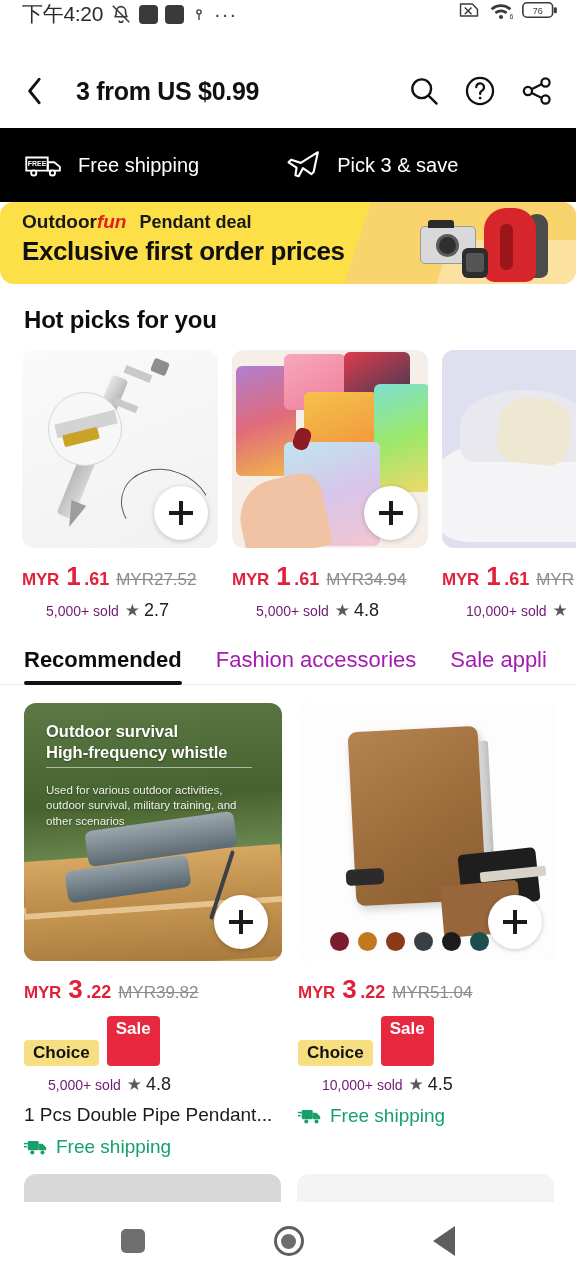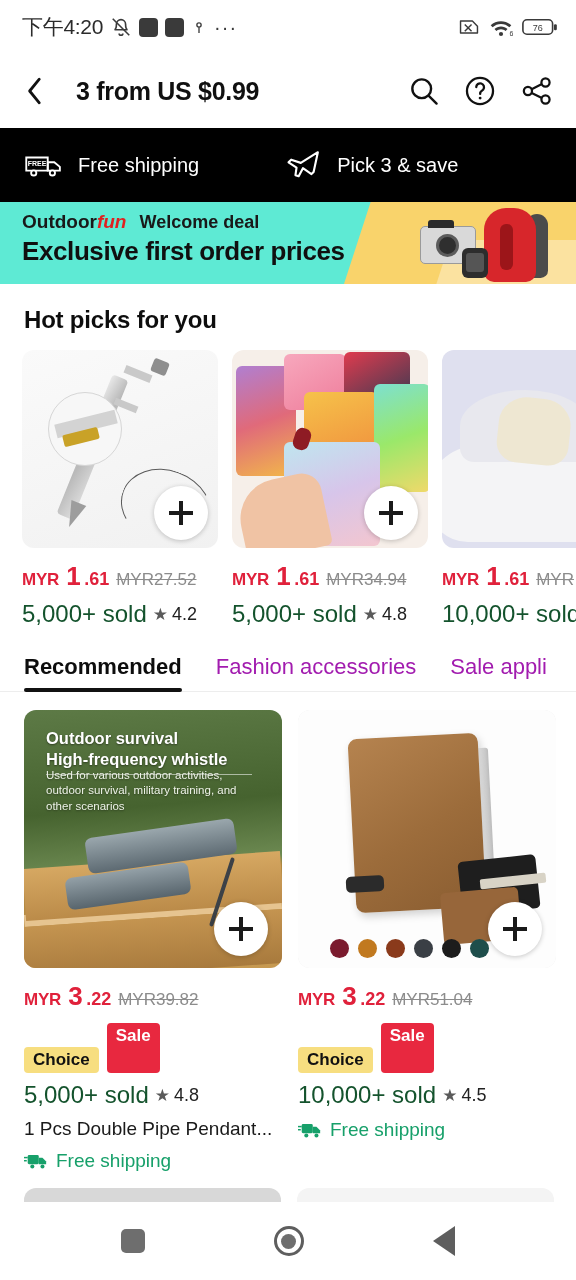--- a/index.html
+++ b/index.html
@@ -6,21 +6,21 @@
   html, body {
     width:576px; height:1280px;
     background:#ffffff;
     font-family:"Liberation Sans", sans-serif;
     overflow:hidden;
   }
   .phone { width:576px; height:1280px; position:relative; display:flex; flex-direction:column; background:#fff; }
 
   
   .statusbar {
-    height:54px; display:flex; align-items:center; justify-content:space-between;
+    height:54px; display:flex; align-items:flex-start; justify-content:space-between;
     padding:0 18px 0 22px; flex:0 0 54px; background:#fff;
   }
   .sb-left { display:flex; align-items:center; gap:7px; }
   .sb-time { font-size:21px; color:#2b2b2b; font-weight:400; letter-spacing:-0.3px; }
   .sb-right { display:flex; align-items:center; gap:9px; }
   .ic { display:inline-flex; align-items:center; justify-content:center; }
   .app-sq { width:19px; height:19px; background:#3a3a3a; border-radius:4px; }
   .dots { font-size:20px; color:#3a3a3a; letter-spacing:1px; line-height:10px; }
 
   
@@ -42,21 +42,22 @@
     color:#fff;
   }
   .benefit { display:flex; align-items:center; gap:14px; }
   .benefit:first-child { padding-left:24px; }
   .benefit:last-child { padding-left:86px; }
   .benefit-label { font-size:20px; color:#fff; }
 
   
   .promo {
     position:relative; height:82px; flex:0 0 82px; overflow:hidden;
-    background:#5eead4;
+    background:#fde047;
+    border-radius:14px;
   }
   .promo-shape1 {
     position:absolute; right:-10px; top:-30px; width:230px; height:150px;
     background:#F9D36B; transform:skewX(-18deg);
   }
   .promo-shape2 {
     position:absolute; right:-40px; top:38px; width:180px; height:90px;
     background:#FBE2A0; transform:skewX(-18deg);
   }
   .promo-text { position:relative; z-index:3; padding:9px 0 0 22px; }
@@ -99,21 +100,21 @@
   .plus-btn::before, .plus-btn::after { content:""; position:absolute; background:#1a1a1a; }
   .plus-btn::before { width:24px; height:3.2px; }
   .plus-btn::after { width:3.2px; height:24px; }
 
   .price-row { display:flex; align-items:baseline; gap:7px; padding-top:13px; white-space:nowrap; }
   .cur { color:#E0213B; font-size:17px; font-weight:bold; letter-spacing:-0.2px; }
   .amt-int { color:#E0213B; font-size:26px; font-weight:bold; letter-spacing:-0.5px; }
   .amt-dec { color:#E0213B; font-size:18px; font-weight:bold; margin-left:-3px; }
   .oldprice { color:#8c8c8c; font-size:17px; text-decoration:line-through; }
   .sold-row { display:flex; align-items:center; gap:6px; padding-top:8px; white-space:nowrap; }
-  .sold { font-size:24px; color:#14532d; }
+  .sold { font-size:14px; color:#701a75;margin-left:24px; }
   .star { color:#5a5a5a; font-size:17px; }
   .rating { font-size:18px; color:#222; margin-left:-2px; }
 
   
   .hp1 { background:linear-gradient(160deg,#fafafa,#f1f1f1); }
   .pen { position:absolute; left:62px; top:22px; width:17px; height:150px; background:linear-gradient(100deg,#e9e9e9,#b9b9b9 45%,#dedede); border-radius:4px; transform:rotate(22deg); }
   .pen-tip { position:absolute; left:44px; top:152px; width:0; height:0; border-left:8px solid transparent; border-right:8px solid transparent; border-top:26px solid #9d9d9d; transform:rotate(22deg); }
   .pen-top { position:absolute; left:130px; top:10px; width:16px; height:14px; background:#8e8e8e; border-radius:3px; transform:rotate(22deg); }
   .pen-jaw { position:absolute; left:102px; top:20px; width:28px; height:8px; background:#c9c9c9; transform:rotate(22deg); }
   .pen-jaw2 { position:absolute; left:92px; top:52px; width:24px; height:7px; background:#c9c9c9; transform:rotate(22deg); }
@@ -156,21 +157,21 @@
   
   .whistle-bg { position:absolute; inset:0; background:linear-gradient(175deg,#5d7a46 0%,#46632f 38%,#6d8a52 60%,#b0873f 63%,#c79a52 100%); }
   .wood1 { position:absolute; left:0; right:0; top:150px; height:52px; background:linear-gradient(180deg,#d6a862,#bb8b49); transform:rotate(-4deg); }
   .wood2 { position:absolute; left:-10px; right:-10px; top:208px; height:54px; background:linear-gradient(180deg,#c49450,#a87a3d); transform:rotate(-4deg); }
   .wood-edge { position:absolute; left:0; right:0; top:196px; height:12px; background:#e6c490; transform:rotate(-4deg); }
   .w-body1 { position:absolute; left:62px; top:118px; width:150px; height:36px; background:linear-gradient(180deg,#9aa7ad,#5d6a72); border-radius:7px; transform:rotate(-8deg); }
   .w-body2 { position:absolute; left:42px; top:160px; width:124px; height:32px; background:linear-gradient(180deg,#93a0a7,#58656d); border-radius:7px; transform:rotate(-8deg); }
   .w-chain { position:absolute; left:196px; top:146px; width:4px; height:72px; background:#3c4147; transform:rotate(18deg); border-radius:2px; }
   .wh-title { position:absolute; left:22px; top:18px; color:#fff; font-size:16.5px; font-weight:bold; line-height:1.28; text-shadow:0 1px 2px rgba(0,0,0,.45); }
   .wh-rule { position:absolute; left:22px; top:64px; width:206px; height:1px; background:rgba(255,255,255,.55); }
-  .wh-sub { position:absolute; left:22px; top:58px; width:212px; color:#eef3e8; font-size:11.5px; line-height:1.34; text-shadow:0 1px 2px rgba(0,0,0,.4); }
+  .wh-sub { position:absolute; left:22px; top:80px; width:212px; color:#eef3e8; font-size:11.5px; line-height:1.34; text-shadow:0 1px 2px rgba(0,0,0,.4); }
 
   
   .wal-bg { position:absolute; inset:0; background:#fdfdfd; }
   .wallet-main {
     position:absolute; left:54px; top:26px; width:130px; height:174px;
     background:linear-gradient(150deg,#b5834f 0%,#9c6c3b 55%,#8a5d31 100%);
     border-radius:9px; transform:rotate(-3deg); box-shadow:2px 4px 8px rgba(0,0,0,.18);
   }
   .wallet-steel { position:absolute; left:176px; top:38px; width:18px; height:158px; background:linear-gradient(90deg,#d8d8d8,#f0f0f0,#bdbdbd); border-radius:3px; transform:rotate(-3deg); }
   .wallet-clip { position:absolute; left:48px; top:166px; width:38px; height:16px; background:#2b2b2b; border-radius:5px; transform:rotate(-3deg); }
@@ -324,21 +325,21 @@
         <div class="cam-lens"></div>
       <div class="bag-side"></div>
         <div class="bag-main"></div>
         <div class="bag-strip"></div>
       <div class="watch-b"></div>
         <div class="watch-f"></div>
     </div>
     <div class="promo-text">
       <div class="promo-brandrow">
         <span class="promo-brand"><span>Outdoor</span><i>fun</i></span>
-        <span class="promo-welcome">Welcome deal</span>
+        <span class="promo-welcome">Pendant deal</span>
       </div>
       <div class="promo-head">Exclusive first order prices</div>
     </div>
   </div>
 
   <div class="scroll">
 
     <div class="section-title">Hot picks for you</div>
 
     <div class="hotrow">
@@ -359,21 +360,21 @@
         </div>
         <div class="price-row">
           <span class="cur">MYR</span>
           <span class="amt-int">1</span>
           <span class="amt-dec">.61</span>
           <span class="oldprice">MYR27.52</span>
         </div>
         <div class="sold-row">
           <span class="sold">5,000+ sold</span>
           <span class="star">★</span>
-          <span class="rating">4.2</span>
+          <span class="rating">2.7</span>
         </div>
       </div>
 
       <div class="hotcard">
         <div class="hot-img hp2">
           <div class="tiebox" style="left:4px;top:16px;width:60px;height:110px;background:linear-gradient(160deg,#b07fd1,#e06a7a,#f2b84a);"></div>
           <div class="tiebox" style="left:52px;top:4px;width:62px;height:56px;background:linear-gradient(150deg,#f7a8bd,#ef7d9b);"></div>
           <div class="tiebox" style="left:112px;top:2px;width:66px;height:50px;background:linear-gradient(150deg,#e03b4e,#3a3a52);"></div>
           <div class="tiebox" style="left:72px;top:42px;width:74px;height:78px;background:linear-gradient(160deg,#f6c24a,#ef8a3c);"></div>
           <div class="tiebox" style="left:142px;top:34px;width:56px;height:108px;background:linear-gradient(160deg,#7de0d0,#9ae86a,#f0d96a);"></div>

